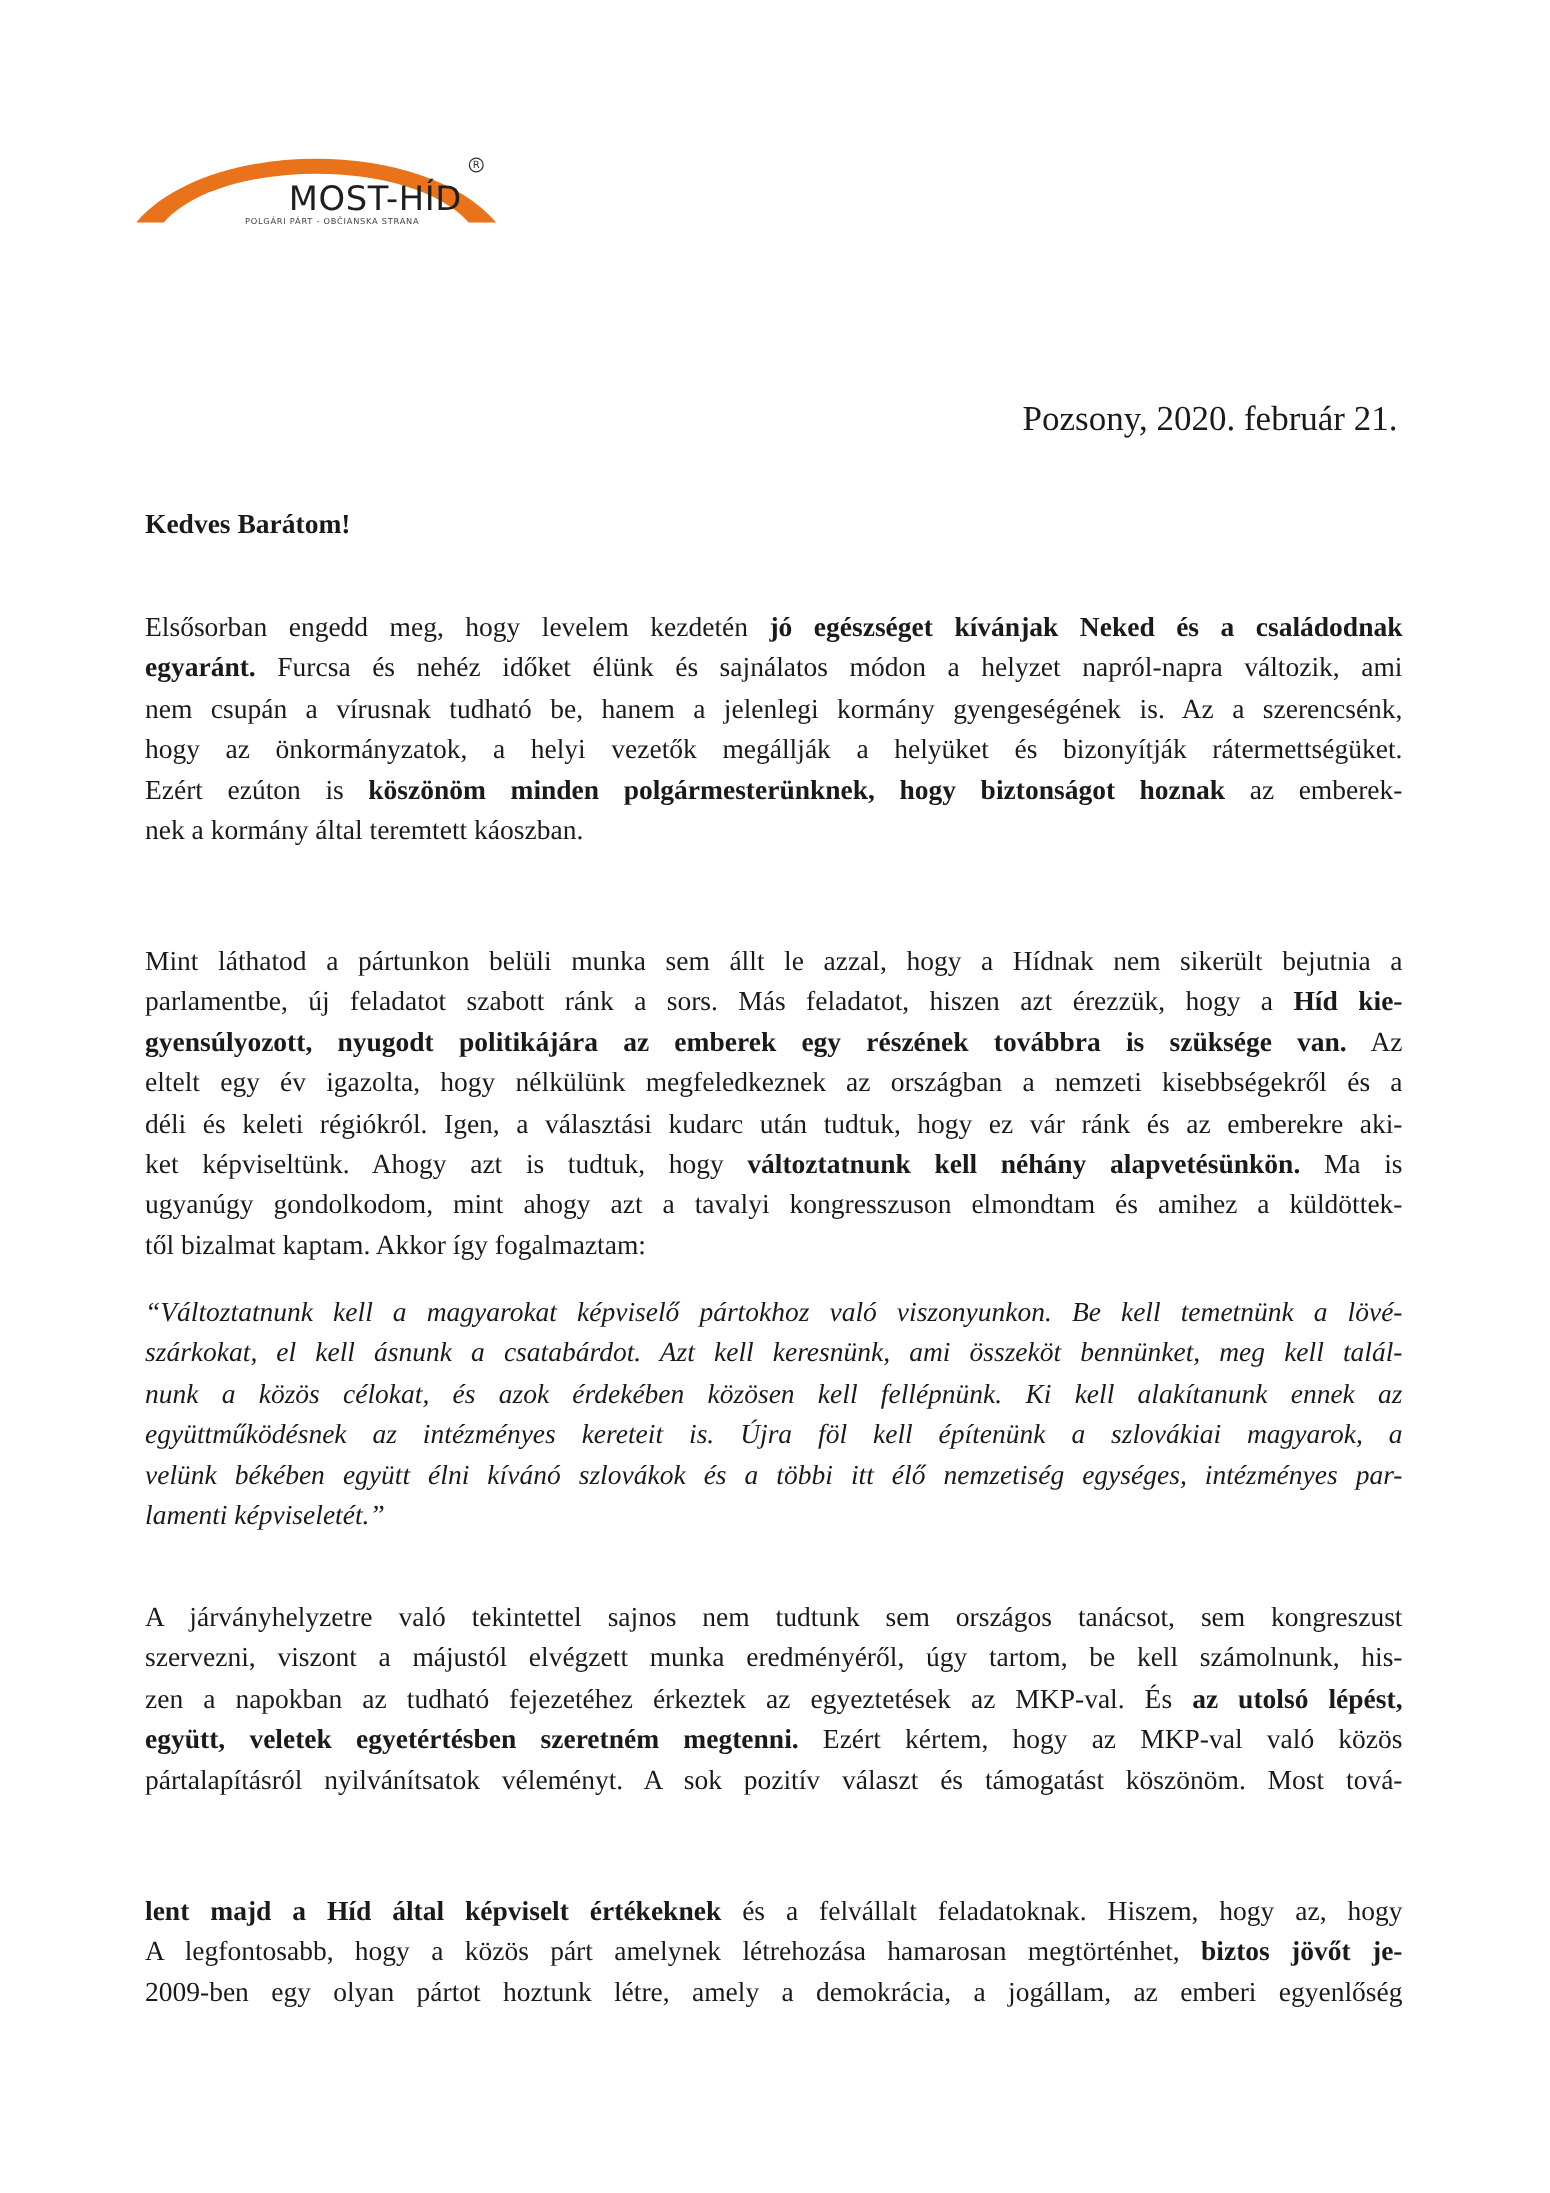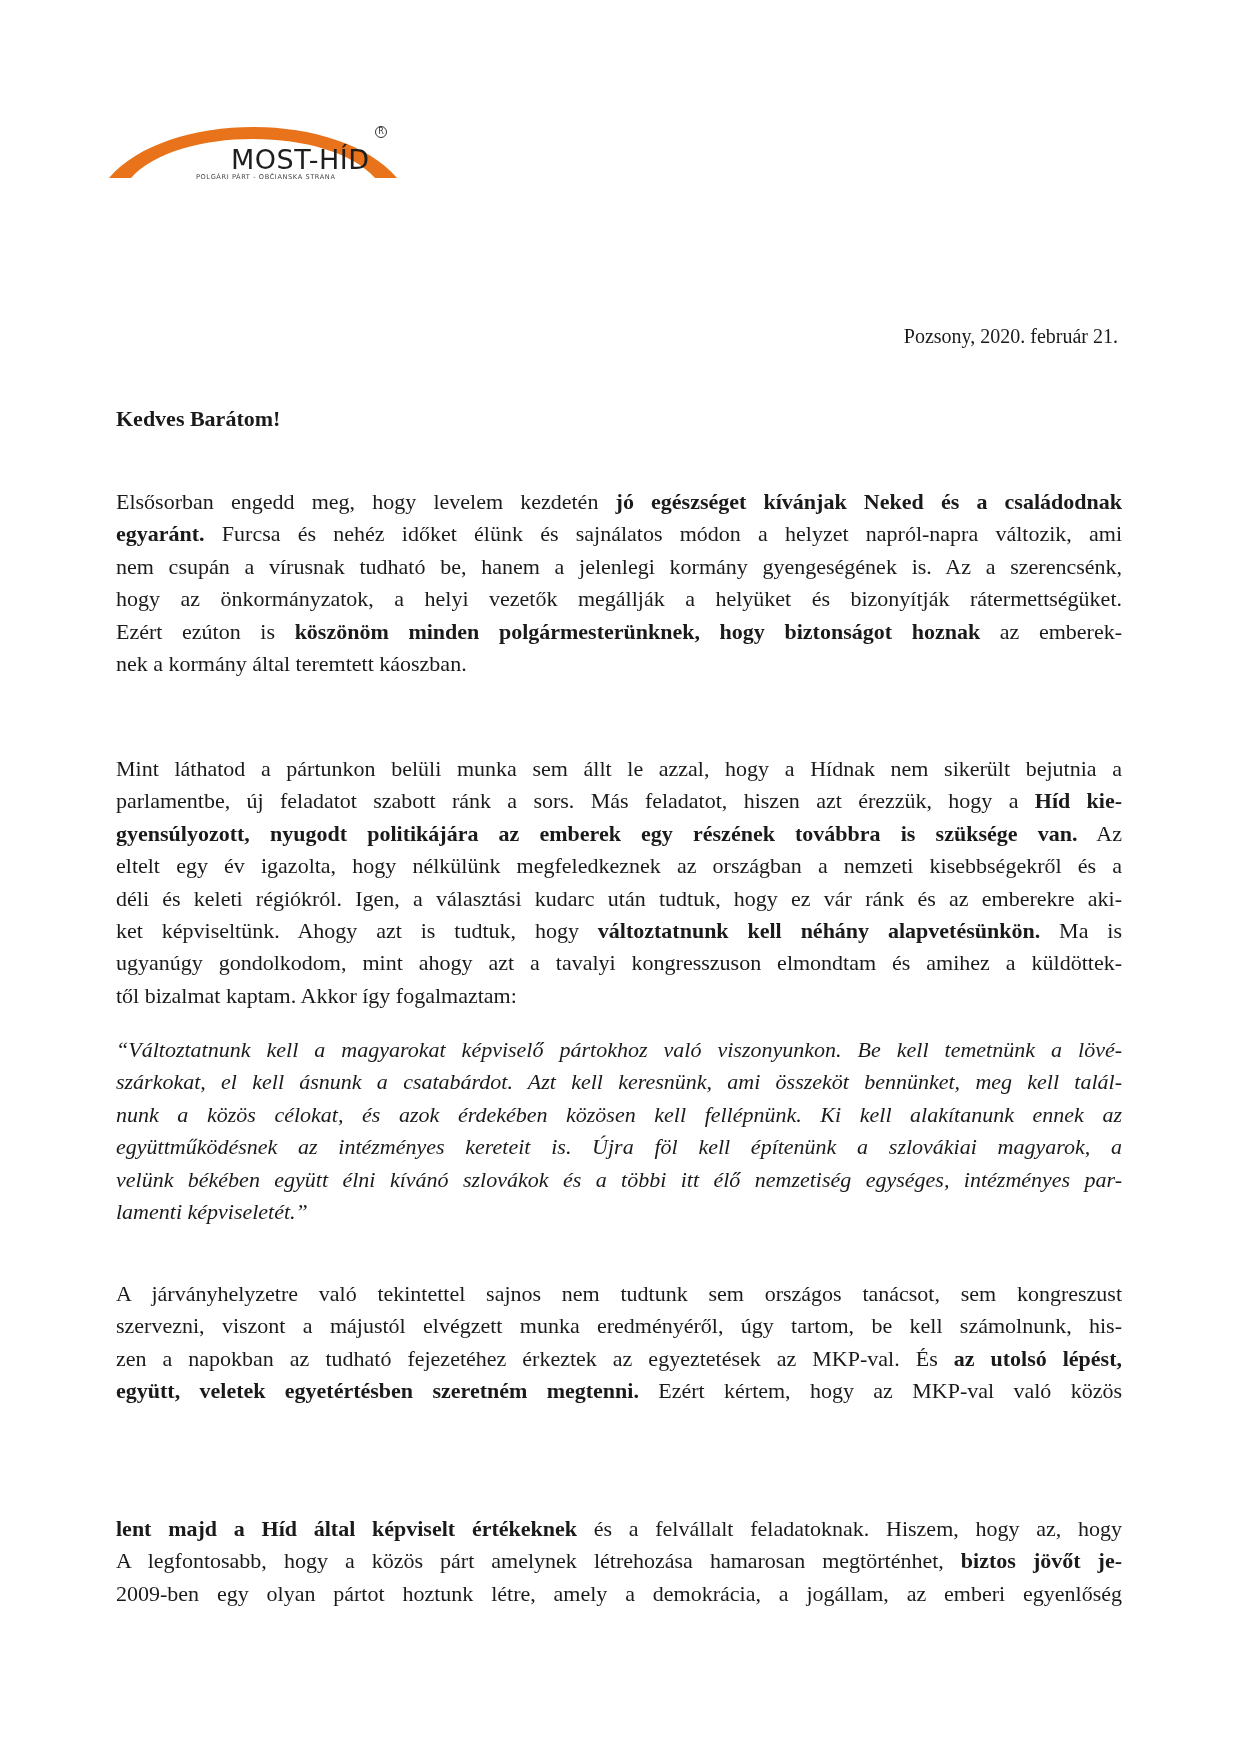--- a/index.html
+++ b/index.html
@@ -10,21 +10,21 @@
   .logo { position: absolute; left: 107px; top: 112px; width: 292px; height: 72px; }
   .logo svg { position: absolute; left: 0; top: 0; }
   .logo-name { position: absolute; left: 88px; top: 34px; font-family: "DejaVu Sans", "Liberation Sans", sans-serif;
                font-size: 27px; font-weight: 500; letter-spacing: 0.5px; color: #1e1e1e; line-height: 1; margin-left: 36px; }
   .logo-sub { position: absolute; left: 89px; top: 62px; font-family: "DejaVu Sans", "Liberation Sans", sans-serif;
               font-size: 6.6px; letter-spacing: 0.6px; color: #444; line-height: 1; white-space: nowrap; }
   .logo-reg { position: absolute; left: 268px; top: 14px; font-family: "DejaVu Sans", sans-serif;
               font-size: 8px; color: #333; width: 10px; height: 10px; border: 1px solid #333; border-radius: 50%;
               text-align: center; line-height: 10px; }
 
-  .date { position: absolute; top: 322px; right: 122px; font-size: 20px; line-height: 28px; text-align: center; }
+  .date { position: absolute; top: 322px; right: 122px; font-size: 28px; line-height: 28px; text-align: center; }
   .salutation { position: absolute; left: 116px; top: 405px; font-size: 22px; font-weight: bold; line-height: 28px; }
 
   .para { position: absolute; left: 116px; width: 1006px; font-size: 22px; }
   .line { display: block; height: 32.4px; line-height: 32.4px; text-align: justify; text-align-last: justify;
           white-space: nowrap; overflow: visible; }
   .line.last { text-align-last: left; }
   .line span { white-space: normal; }
   .b { font-weight: bold; }
   .quote { font-style: italic; font-family: "Liberation Serif", "DejaVu Serif", serif; }
 
@@ -75,20 +75,21 @@
       <span class="line"><span>nunk a közös célokat, és azok érdekében közösen kell fellépnünk. Ki kell alakítanunk ennek az</span></span>
       <span class="line"><span>együttműködésnek az intézményes kereteit is. Újra föl kell építenünk a szlovákiai magyarok, a</span></span>
       <span class="line"><span>velünk békében együtt élni kívánó szlovákok és a többi itt élő nemzetiség egységes, intézményes par-</span></span>
       <span class="line last"><span>lamenti képviseletét.”</span></span>
     </div>
   <div class="para" id="p4">
       <span class="line"><span>A járványhelyzetre való tekintettel sajnos nem tudtunk sem országos tanácsot, sem kongreszust</span></span>
       <span class="line"><span>szervezni, viszont a májustól elvégzett munka eredményéről, úgy tartom, be kell számolnunk, his-</span></span>
       <span class="line"><span>zen a napokban az tudható fejezetéhez érkeztek az egyeztetések az MKP-val. És </span><span class="b">az utolsó lépést,</span></span>
       <span class="line"><span class="b">együtt, veletek egyetértésben szeretném megtenni.</span><span> Ezért kértem, hogy az MKP-val való közös</span></span>
+      <span class="line"><span>pártalapításról nyilvánítsatok véleményt. A sok pozitív választ és támogatást köszönöm. Most tová-</span></span>
     </div>
   <div class="para" id="p5">
       <span class="line"><span class="b">lent majd a Híd által képviselt értékeknek</span><span> és a felvállalt feladatoknak. Hiszem, hogy az, hogy</span></span>
       <span class="line"><span>A legfontosabb, hogy a közös párt amelynek létrehozása hamarosan megtörténhet, </span><span class="b">biztos jövőt je-</span></span>
       <span class="line"><span>2009-ben egy olyan pártot hoztunk létre, amely a demokrácia, a jogállam, az emberi egyenlőség</span></span>
     </div>
 
 </div>
 
 </body></html>

